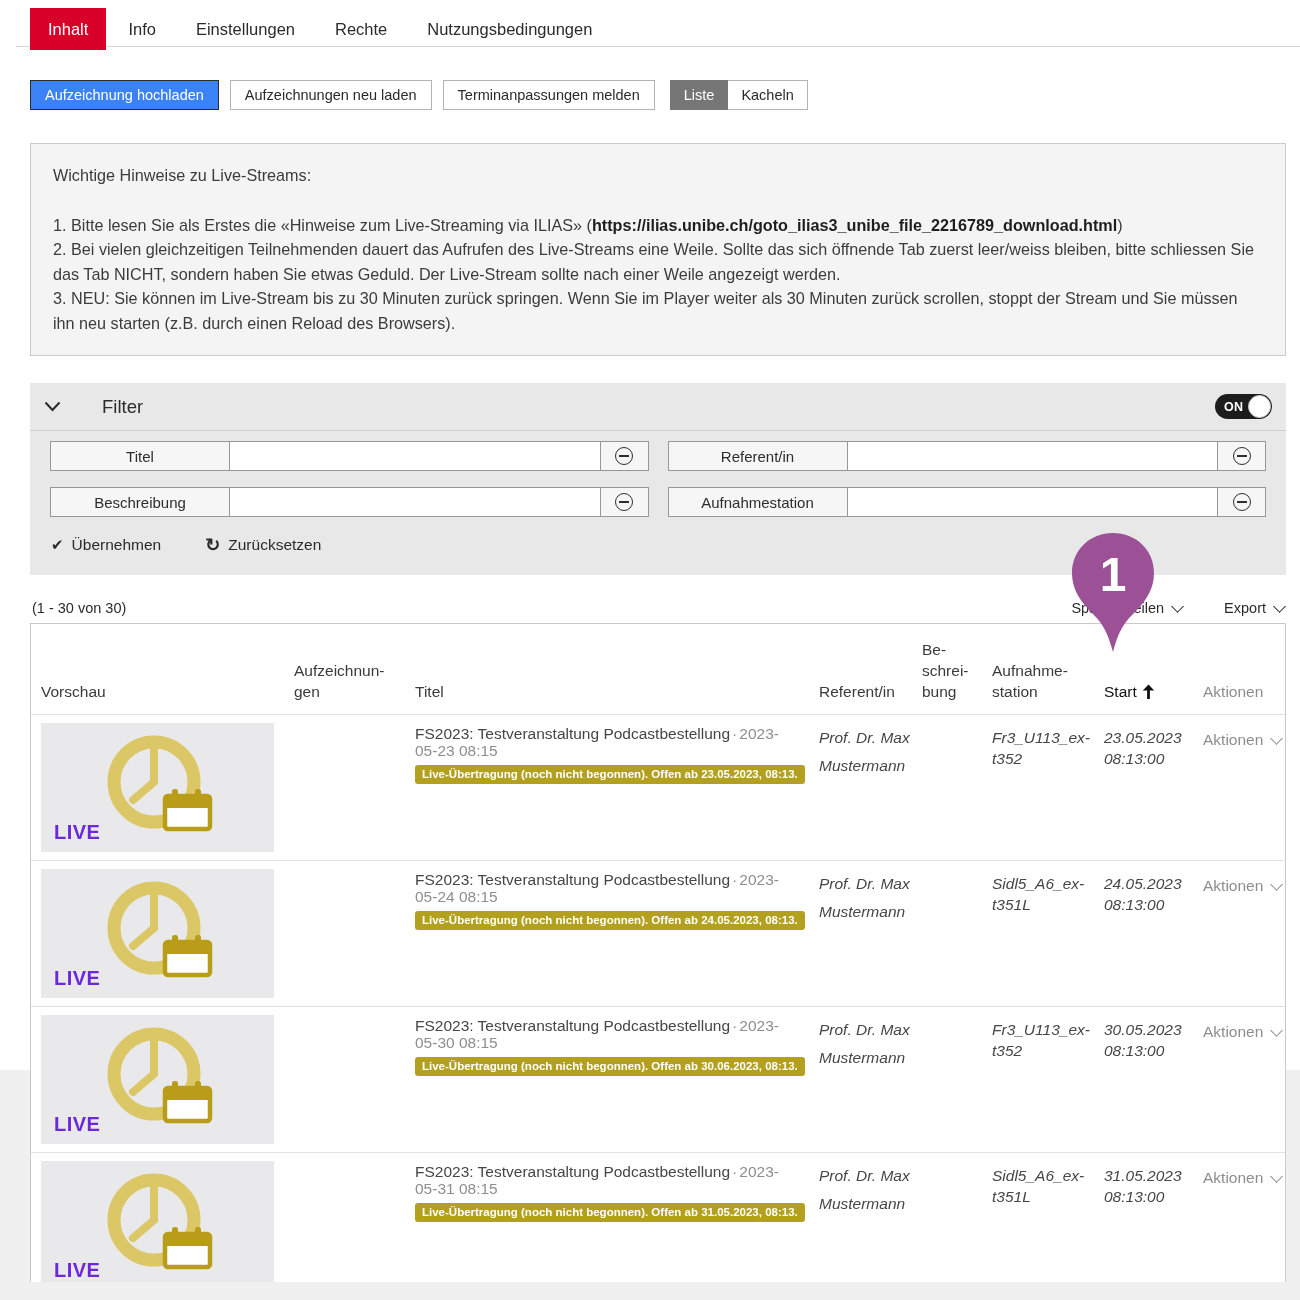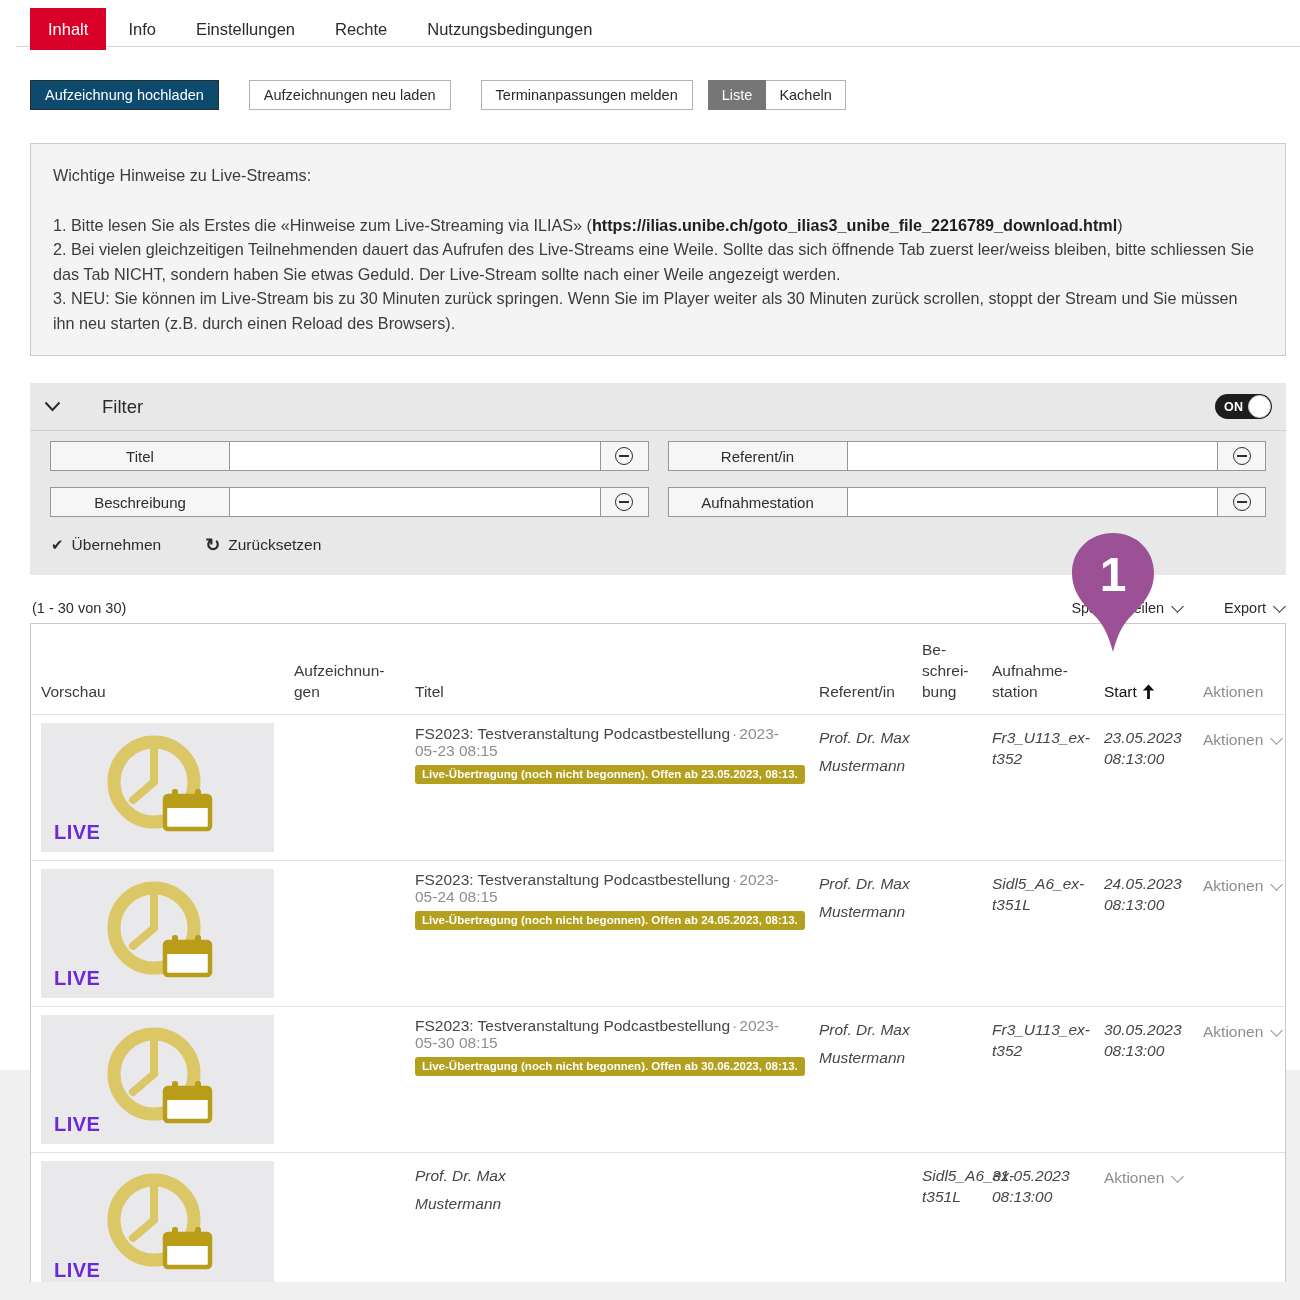--- a/index.html
+++ b/index.html
@@ -13,22 +13,22 @@
 
   
   .tabbar{display:flex;align-items:flex-start;padding:8px 0 0 14px;height:47px;box-sizing:border-box;
     border-bottom:1px solid #d6d6d6;background:#fff;}
   .tab{height:42px;display:flex;align-items:center;padding:0 18px;font-size:16.5px;color:#2b2b2b;cursor:pointer;margin-right:4px;}
   .tab.active{background:#d80029;color:#fff;}
 
   
   .toolbar{display:flex;margin:33px 14px 0 14px;align-items:center;}
   .btn{font-size:14.5px;padding:6px 14px;border:1px solid #b3b3b3;background:#fff;color:#2b2b2b;cursor:pointer;line-height:16px;}
-  .btn.dark{background:#0c4a6e;border-color:#2b2b2b;color:#fff;}
-  .btn + .btn{margin-left:30px;}
+  .btn.dark{background:#3b82f6;border-color:#2b2b2b;color:#fff;}
+  .btn + .btn{margin-left:11px;}
   .viewgroup{display:flex;margin-left:15px;}
   .vbtn{font-size:14.5px;padding:6px 13px;border:1px solid #b3b3b3;background:#fff;color:#2b2b2b;cursor:pointer;line-height:16px;}
   .vbtn.sel{background:#767676;border-color:#767676;color:#fff;}
   .vbtn:last-child{border-left:none;}
 
   
   .notice{margin:33px 14px 0 14px;background:#f4f4f4;border:1px solid #cbcbcb;
     padding:19px 22px 20px 22px;font-size:16.2px;color:#3c3c3c;line-height:24.5px;box-sizing:border-box;}
   .notice .ntitle{margin-bottom:25px;}
   .notice a{color:#1e1e1e;font-weight:bold;text-decoration:none;}
@@ -309,20 +309,24 @@
           <path d="M113 59 L113 25 M113 59 L92 77" stroke="#dcc767" stroke-width="8" stroke-linecap="round" fill="none"></path>
           <rect x="131" y="66" width="6" height="13" rx="2.5" fill="#b99c18"></rect>
           <rect x="154" y="66" width="6" height="13" rx="2.5" fill="#b99c18"></rect>
           <rect x="124" y="73" width="45" height="33" rx="3" fill="#fff" stroke="#b99c18" stroke-width="4.5"></rect>
           <path d="M124 76 a3 3 0 0 1 3 -3 h39 a3 3 0 0 1 3 3 v9 h-45 Z" fill="#b99c18"></path>
         </svg>
         <span class="live">LIVE</span>
       </div>
         </div>
       <div class="cell"></div>
+      <div class="cell">
+        <div class="rtitle"><span>FS2023: Testveranstaltung Podcastbestellung</span><span class="tsep">·</span><span class="tdate">2023-05-31 08:15</span></div>
+        <div class="badge">Live-Übertragung (noch nicht begonnen). Offen ab 31.05.2023, 08:13.</div>
+      </div>
       <div class="cell pre ref">Prof. Dr. Max
 Mustermann</div>
       <div class="cell"></div>
       <div class="cell pre">Sidl5_A6_ex-
 t351L</div>
       <div class="cell pre">31.05.2023
 08:13:00</div>
       <div class="cell c-akt">
           <span>Aktionen</span>
           <span class="chev"></span>

